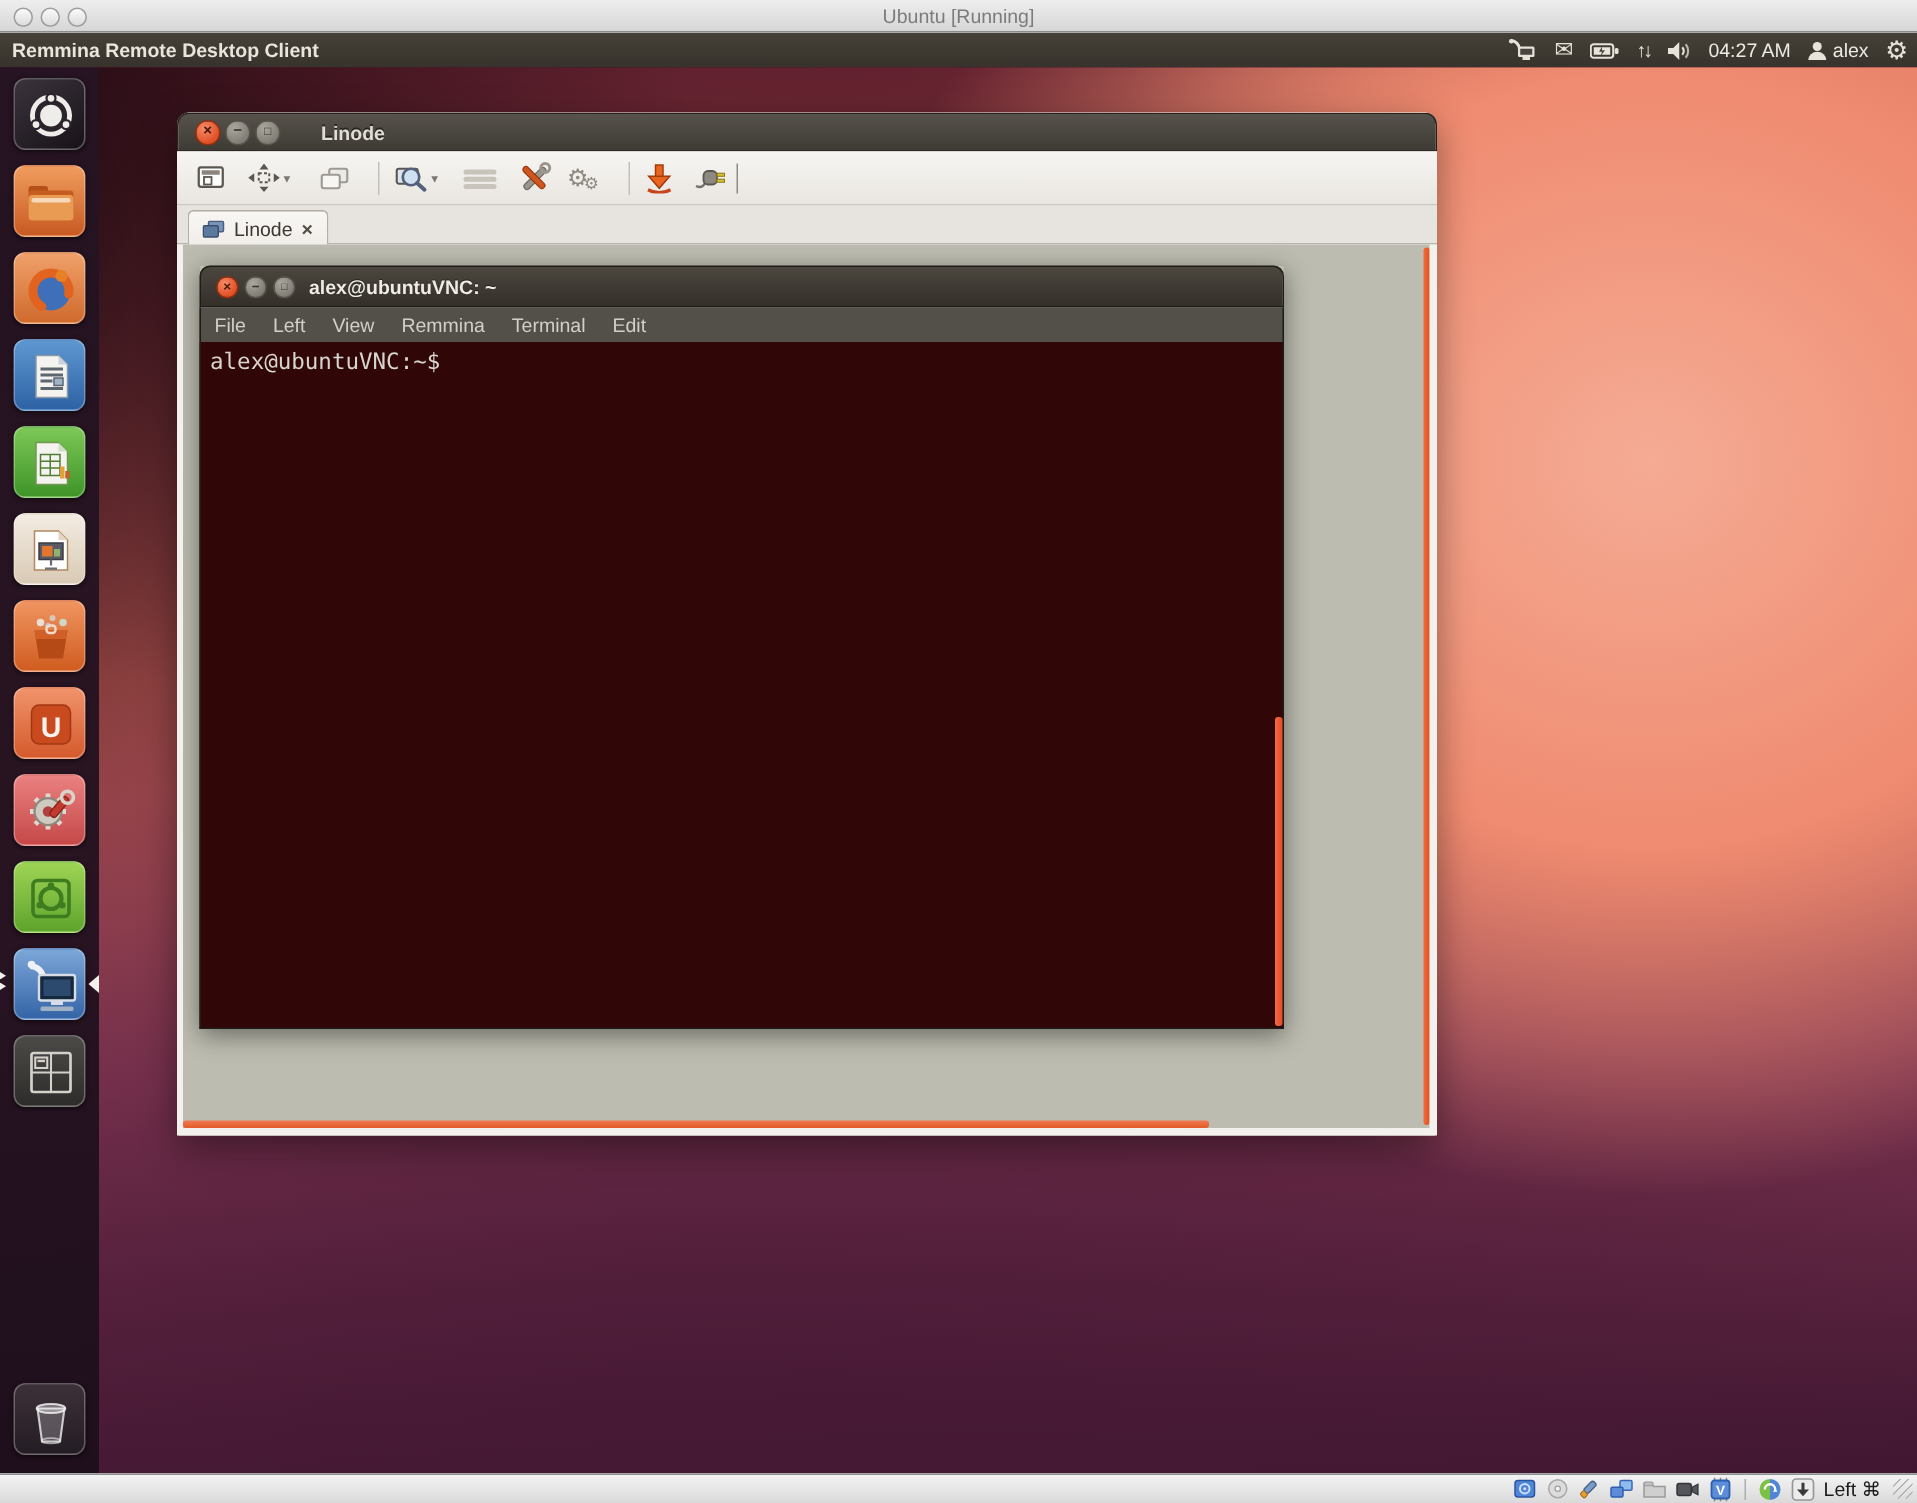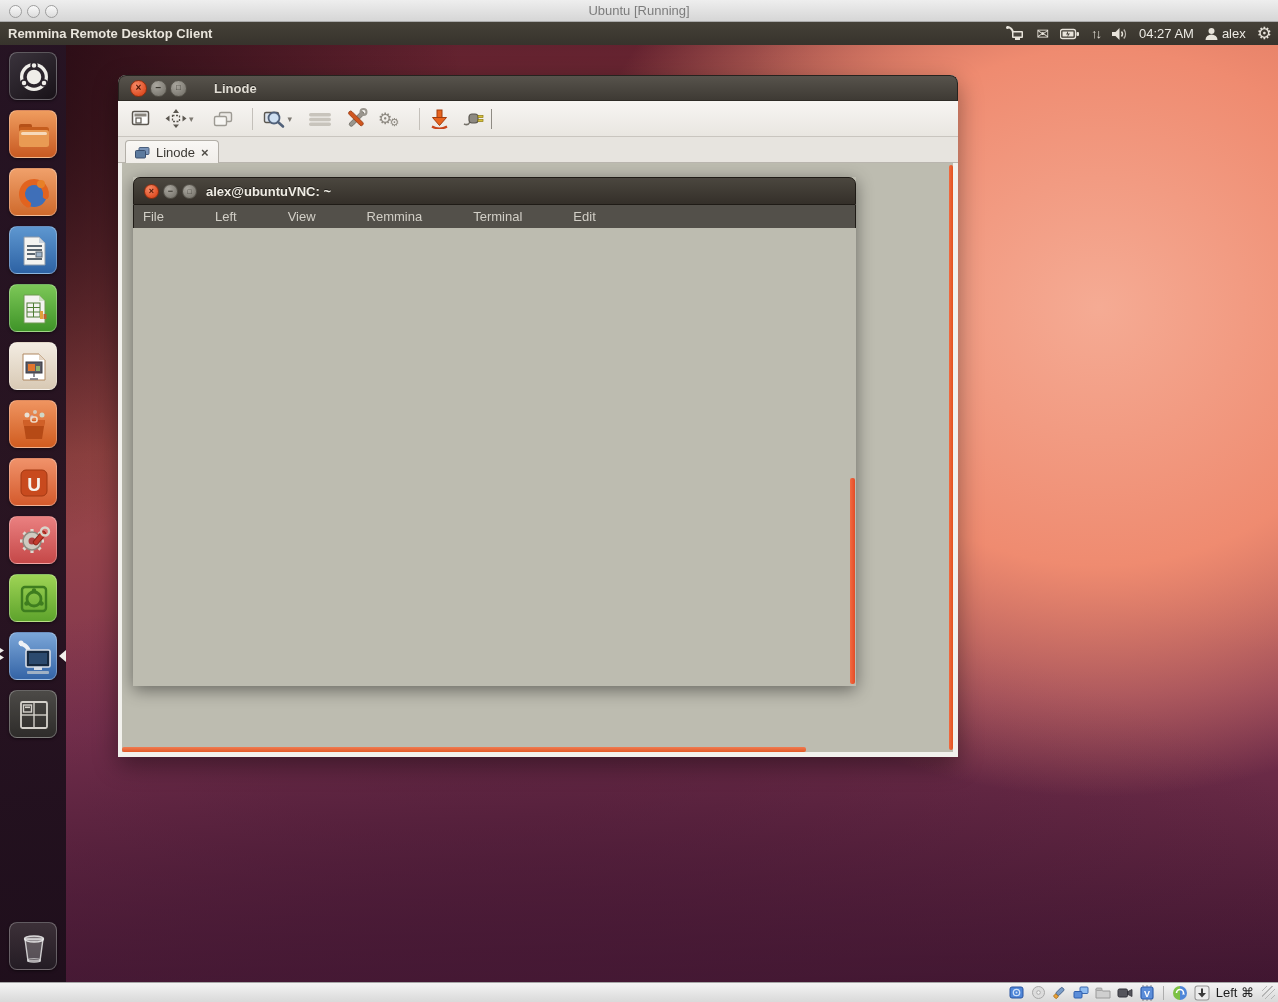--- a/index.html
+++ b/index.html
@@ -99,21 +99,21 @@
 
   
   .terminal{position:absolute;left:11px;top:14px;width:723px;height:509px;
     box-shadow:0 4px 16px rgba(0,0,0,.45);}
   .t-titlebar{position:absolute;left:0;top:0;width:100%;height:28px;border-radius:7px 7px 0 0;
     background:linear-gradient(#4b473f,#342f29);border:1px solid #1f1b16;display:flex;align-items:center;}
   .t-buttons{display:flex;gap:4px;margin-left:10px;}
   .t-buttons .wbtn{width:15px;height:15px;font-size:9px;}
   .t-title{font-size:13px;font-weight:bold;color:#efece4;margin-left:9px;text-shadow:0 -1px 0 rgba(0,0,0,.5);}
   .t-menubar{position:absolute;left:0;top:28px;width:100%;height:23px;background:#53504a;
-    display:flex;align-items:center;border-left:1px solid #1f1b16;border-right:1px solid #1f1b16;gap:33px;}
+    display:flex;align-items:center;border-left:1px solid #1f1b16;border-right:1px solid #1f1b16;}
   .t-menu-item{font-size:13px;color:#d2cfc7;padding:0 9px;cursor:pointer;}
   .t-body{position:absolute;left:0;top:51px;width:100%;height:458px;background:#300606;
     border:1px solid #1f1b16;border-top:none;padding:4px 6px;}
   .t-prompt{font-family:"DejaVu Sans Mono", monospace;font-size:15px;color:#d7d5cf;white-space:pre;}
   .t-vscroll{position:absolute;right:1px;top:301px;width:5px;height:206px;border-radius:2px;
     background:linear-gradient(90deg,#f26a42,#e34c26);cursor:pointer;}
 
   
   .vbox-bar{position:absolute;left:0;top:982px;width:1278px;height:20px;
     background:linear-gradient(#f4f4f4,#d9d9d9);border-top:1px solid #a6a6a6;}
@@ -416,20 +416,23 @@
             <div class="t-title">alex@ubuntuVNC: ~</div>
           </div>
           <div class="t-menubar">
             <span class="t-menu-item">File</span>
             <span class="t-menu-item">Left</span>
             <span class="t-menu-item">View</span>
             <span class="t-menu-item">Remmina</span>
             <span class="t-menu-item">Terminal</span>
             <span class="t-menu-item">Edit</span>
           </div>
+          <div class="t-body">
+            <div class="t-prompt">alex@ubuntuVNC:~$</div>
+          </div>
           <div class="t-vscroll"></div>
         </div>
 
         <div class="vp-vscroll"></div>
         <div class="vp-hscroll"></div>
       </div>
     </div>
   </div>
 </div>
 

